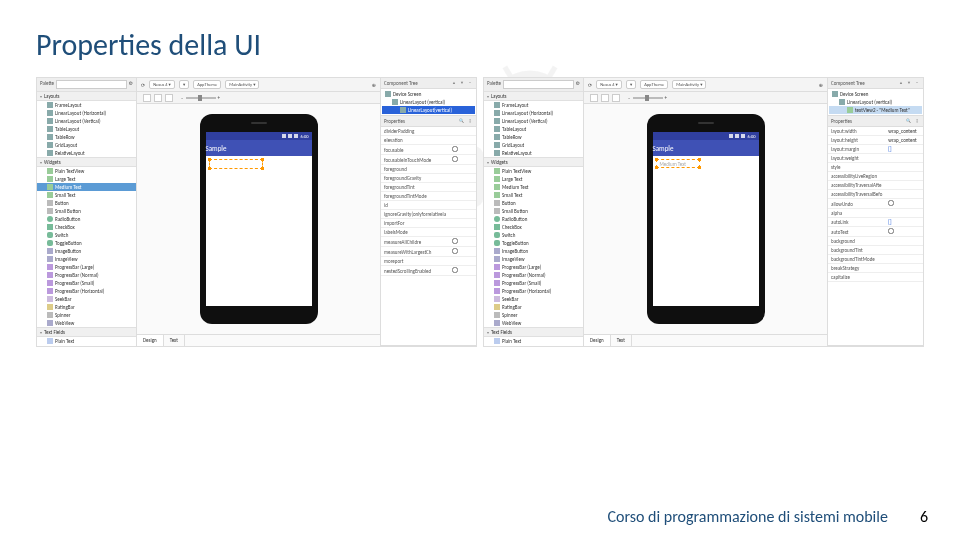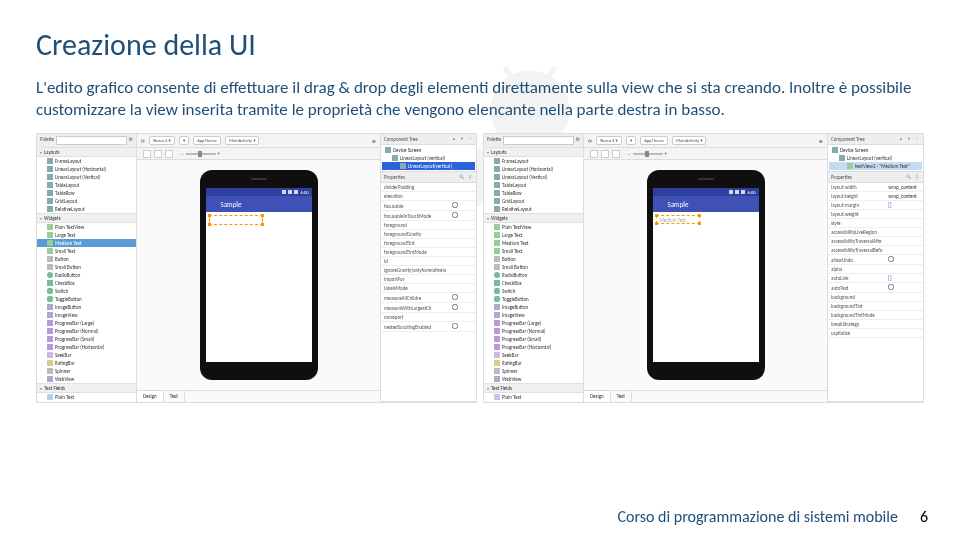--- a/index.html
+++ b/index.html
@@ -51,21 +51,21 @@
   .zoom-track { width: 30px; height: 2px; background: #bbb; position: relative; }
   .zoom-thumb { position: absolute; left: 12px; top: -2px; width: 4px; height: 6px; background: #888; }
   
   .phone-stage { flex: 1; display: flex; align-items: center; justify-content: center; }
   .phone { width: 118px; height: 210px; background: #0f0f0f; border-radius: 12px; padding: 18px 6px; position: relative; }
   .phone .earpiece { position: absolute; top: 8px; left: 50%; transform: translateX(-50%); width: 16px; height: 2px; background: #333; border-radius: 2px; }
   .phone .screen { width: 100%; height: 174px; background: #fff; position: relative; }
   .statusbar { height: 8px; background: #303F9F; display: flex; justify-content: flex-end; align-items: center; padding-right: 3px; gap: 2px; }
   .statusbar span { color: #fff; font-size: 4.5px; }
   .sb-ico { width: 4px; height: 4px; background: #fff; opacity: .8; }
-  .appbar { height: 16px; background: #3F51B5; color: #fff; font-size: 7px; display: flex; align-items: center; padding: 0 15px; }
+  .appbar { height: 16px; background: #3F51B5; color: #fff; font-size: 7px; display: flex; align-items: center; padding: 0 0; }
   .phone .sel-box { margin: 3px; border: 1px dashed #ff9800; padding: 1px 3px; font-size: 5px; color: #aaa; position: relative; }
   .phone .sel-box.left { width: 54px; height: 10px; }
   .phone .sel-box.right { width: 44px; height: 9px; }
   .handle { position: absolute; width: 3px; height: 3px; background: #ff9800; }
   .h-tl { top: -2px; left: -2px; } .h-tr { top: -2px; right: -2px; } .h-bl { bottom: -2px; left: -2px; } .h-br { bottom: -2px; right: -2px; }
   .canvas-tabs { height: 12px; border-top: 1px solid #ddd; display: flex; font-size: 5px; }
   .canvas-tab { padding: 2px 6px; border-right: 1px solid #ddd; }
   .canvas-tab.active { background: #fff; }
   
   .rightcol { width: 96px; display: flex; flex-direction: column; border-left: 1px solid #ddd; }
@@ -81,42 +81,41 @@
   .tree-row.sel-lite { background: #c5dbf2; }
   
   .props table { width: 100%; border-collapse: collapse; font-size: 5px; }
   .props td { border-bottom: 1px solid #eee; padding: 1px 3px; }
   .props td:first-child { width: 55%; color: #555; }
   .props td:last-child { color: #333; }
   .props input[type=checkbox] { width: 6px; height: 6px; }
   .props .link { color: #2962d9; }
   .props .red { color: #c62828; }
   
-  .footer { position: absolute; bottom: 10px; right: 32px; color: #1F4E79; font-size: 16px; display: flex; gap: 22px; align-items: baseline; }
+  .footer { position: absolute; bottom: 10px; right: 32px; color: #1F4E79; font-size: 16px; display: flex; gap: 32px; align-items: baseline; }
   .footer .pnum { color: #000; }
 </style>
 </head>
 <body>
 
 <div class="watermark">
   <svg viewBox="0 0 100 160">
     <circle cx="50" cy="30" r="22" fill="#888"></circle>
     <rect x="28" y="48" width="44" height="60" rx="10" fill="#888"></rect>
     <rect x="14" y="50" width="10" height="34" rx="5" fill="#888"></rect>
     <rect x="76" y="50" width="10" height="34" rx="5" fill="#888"></rect>
     <rect x="34" y="104" width="10" height="30" rx="5" fill="#888"></rect>
     <rect x="56" y="104" width="10" height="30" rx="5" fill="#888"></rect>
     <line x1="36" y1="6" x2="42" y2="16" stroke="#888" stroke-width="3"></line>
     <line x1="64" y1="6" x2="58" y2="16" stroke="#888" stroke-width="3"></line>
   </svg>
 </div>
 
 <div class="slide">
-  <h1>Creazione della UI</h1>
-  <p class="body">L'edito grafico consente di effettuare il drag &amp; drop degli elementi direttamente sulla view che si sta creando. Inoltre è possibile customizzare la view inserita tramite le proprietà che vengono elencante nella parte destra in basso.</p>
+  <h1>Properties della UI</h1>
 
   <div class="editors">
 
     <div class="editor">
       <div class="palette">
         <div class="palette-hdr search">
           <span>Palette</span>
           <span class="pal-search"></span>
           <span>⚙</span>
         </div>

